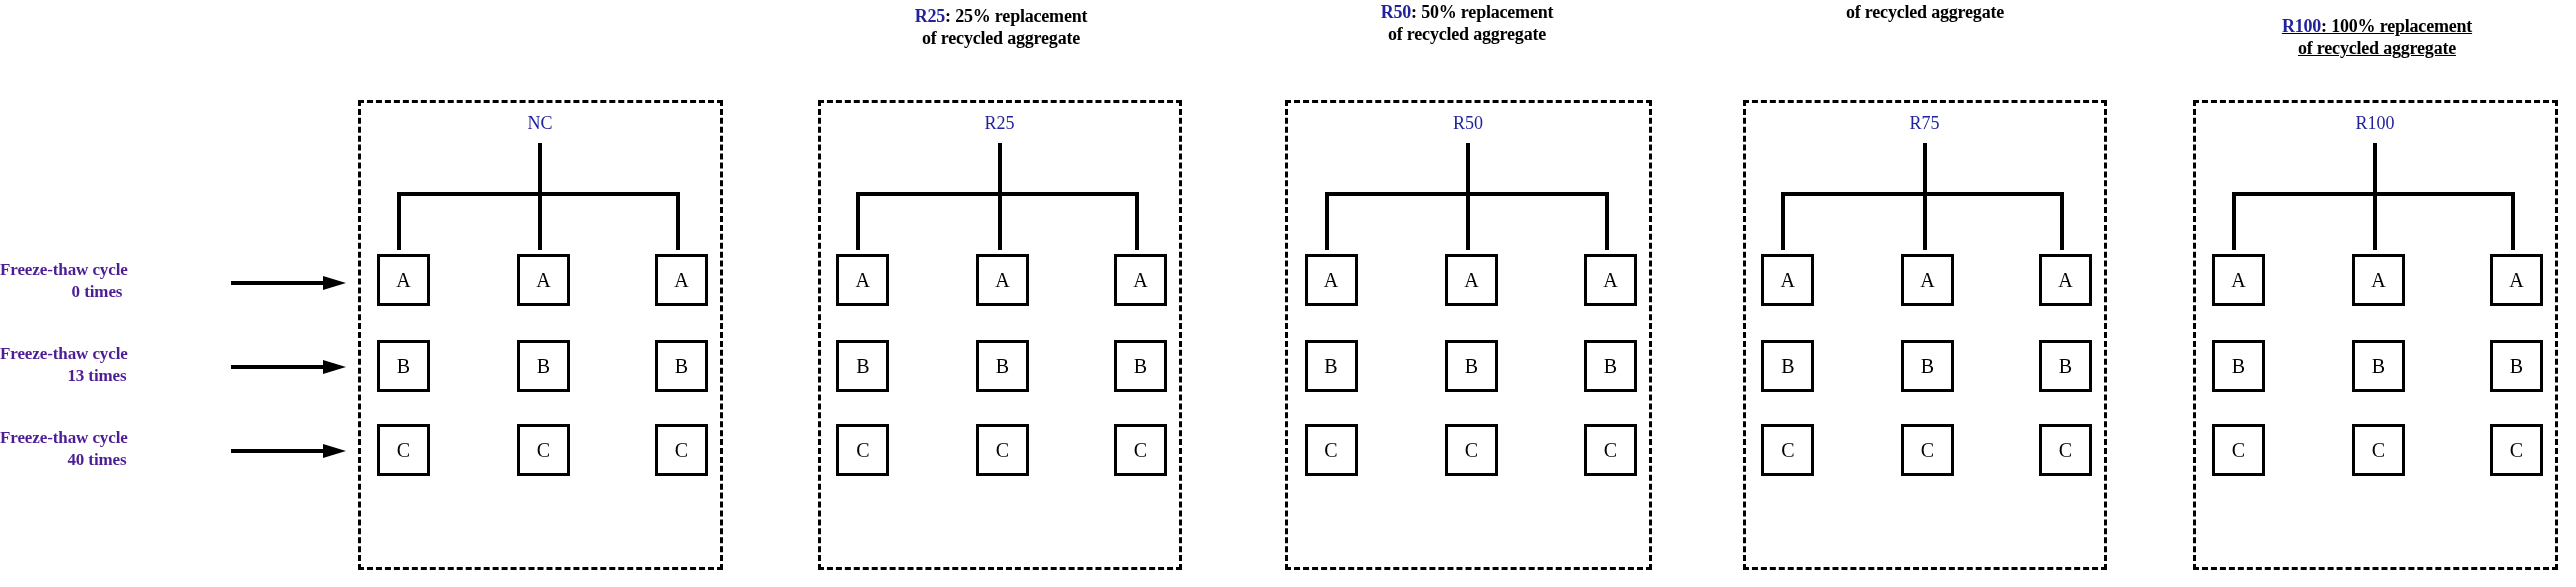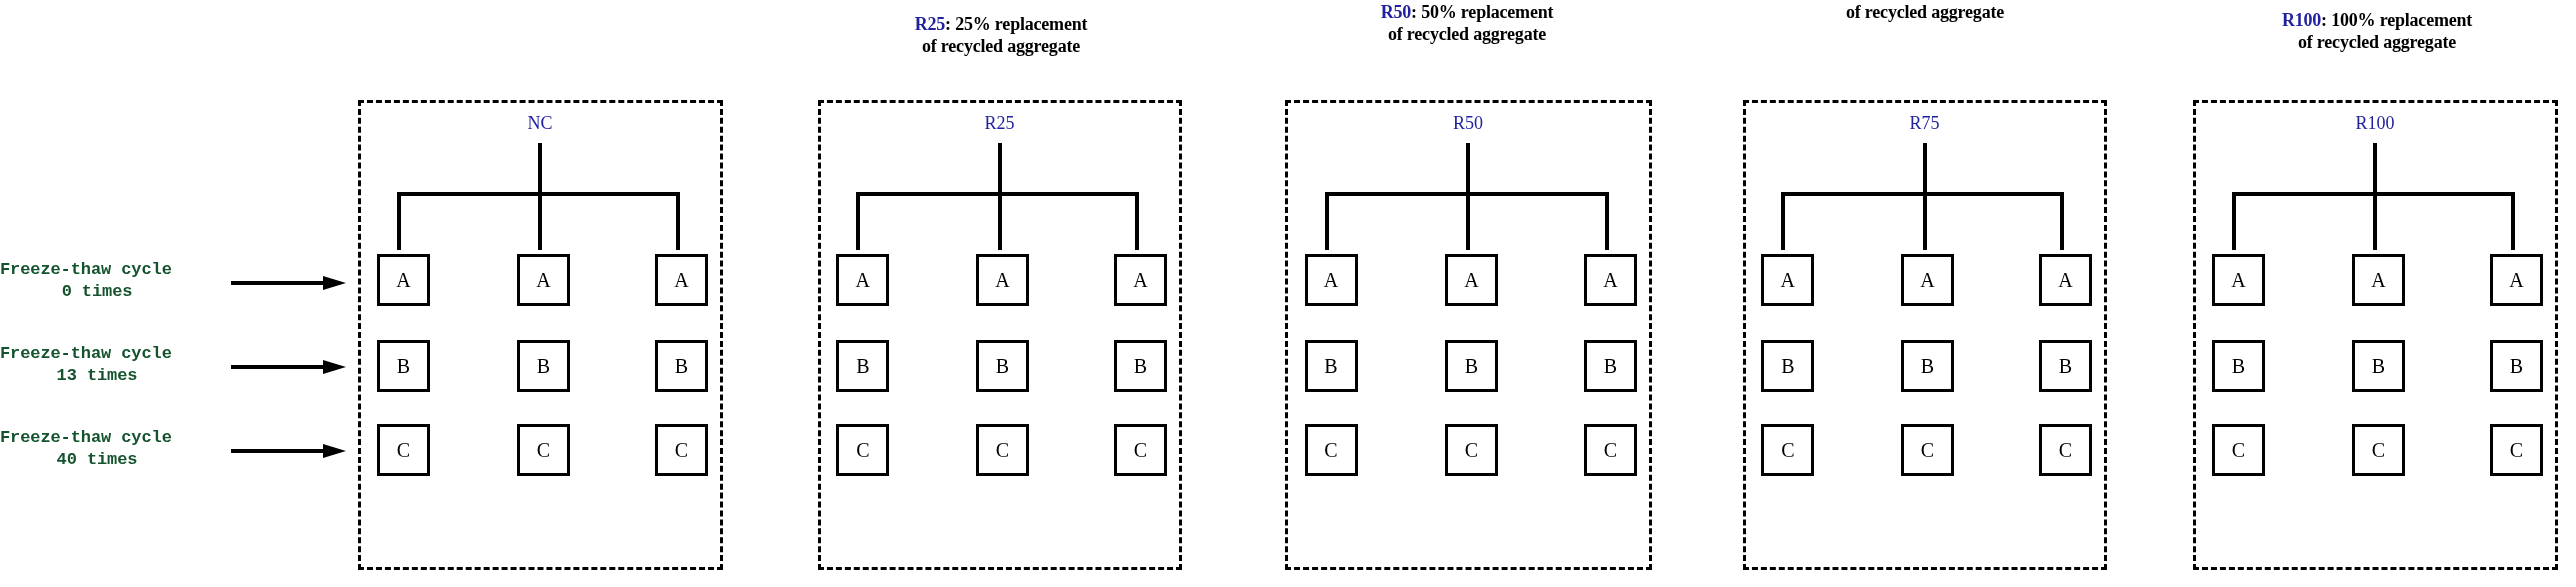--- a/index.html
+++ b/index.html
@@ -18,22 +18,21 @@
 
   
   .row-label{
     position:absolute;
     width:194px;
     font-weight:bold;
     font-size:17px;
     line-height:1.28;
     letter-spacing:-0.1px;
     text-align:left;
-    color:#14532d;
-    font-family:Liberation Mono, monospace;
+    color:#4c1d95;
   }
   .row-label .l1{display:block;text-align:left;}
   .row-label .l2{display:block;text-align:center;}
 
   
   .arrow{
     position:absolute;
     height:14px;
     width:115px;
   }
@@ -176,21 +175,21 @@
 
     <div class="spec" style="left:16px; top:237px;">B</div>
     <div class="spec" style="left:156px; top:237px;">B</div>
     <div class="spec" style="left:294px; top:237px;">B</div>
 
     <div class="spec" style="left:16px; top:321px;">C</div>
     <div class="spec" style="left:156px; top:321px;">C</div>
     <div class="spec" style="left:294px; top:321px;">C</div>
   </div>
 
-  <div class="panel-title" style="left:813px; top:14px; width:376px;">
+  <div class="panel-title" style="left:813px; top:6px; width:376px;">
     <div>
       <span class="code">R25</span><span>: 25% replacement</span>
     </div>
     <div>of recycled aggregate</div>
   </div>
   <div class="panel" style="left:818px; width:364px;">
     <div class="inner-code" style="left:0; top:10.6px; width:357px;">R25</div>
     <div class="tree" style="left:0; top:0; width:357px; height:153px;">
       <div class="stem" style="left:177px; top:40px; height:53px;"></div>
       <div class="bar" style="left:35px; top:89px; width:282px;"></div>
@@ -269,21 +268,21 @@
 
     <div class="spec" style="left:15.3px; top:237px;">B</div>
     <div class="spec" style="left:155px; top:237px;">B</div>
     <div class="spec" style="left:293px; top:237px;">B</div>
 
     <div class="spec" style="left:15.3px; top:321px;">C</div>
     <div class="spec" style="left:155px; top:321px;">C</div>
     <div class="spec" style="left:293px; top:321px;">C</div>
   </div>
 
-  <div class="panel-title" style="left:2187px; top:10px; width:380px;">
+  <div class="panel-title" style="left:2187px; top:16px; width:380px;text-decoration:underline;">
     <div>
       <span class="code">R100</span><span>: 100% replacement</span>
     </div>
     <div>of recycled aggregate</div>
   </div>
   <div class="panel" style="left:2193px; width:365px;">
     <div class="inner-code" style="left:0; top:10.6px; width:358px;">R100</div>
     <div class="tree" style="left:0; top:0; width:358px; height:153px;">
       <div class="stem" style="left:177px; top:40px; height:53px;"></div>
       <div class="bar" style="left:36px; top:89px; width:283px;"></div>

